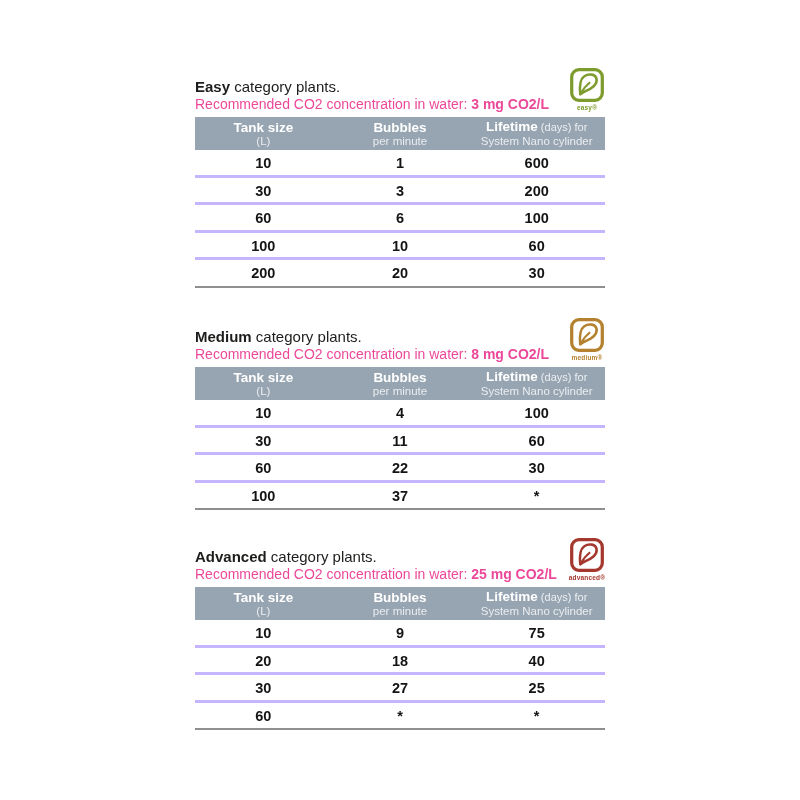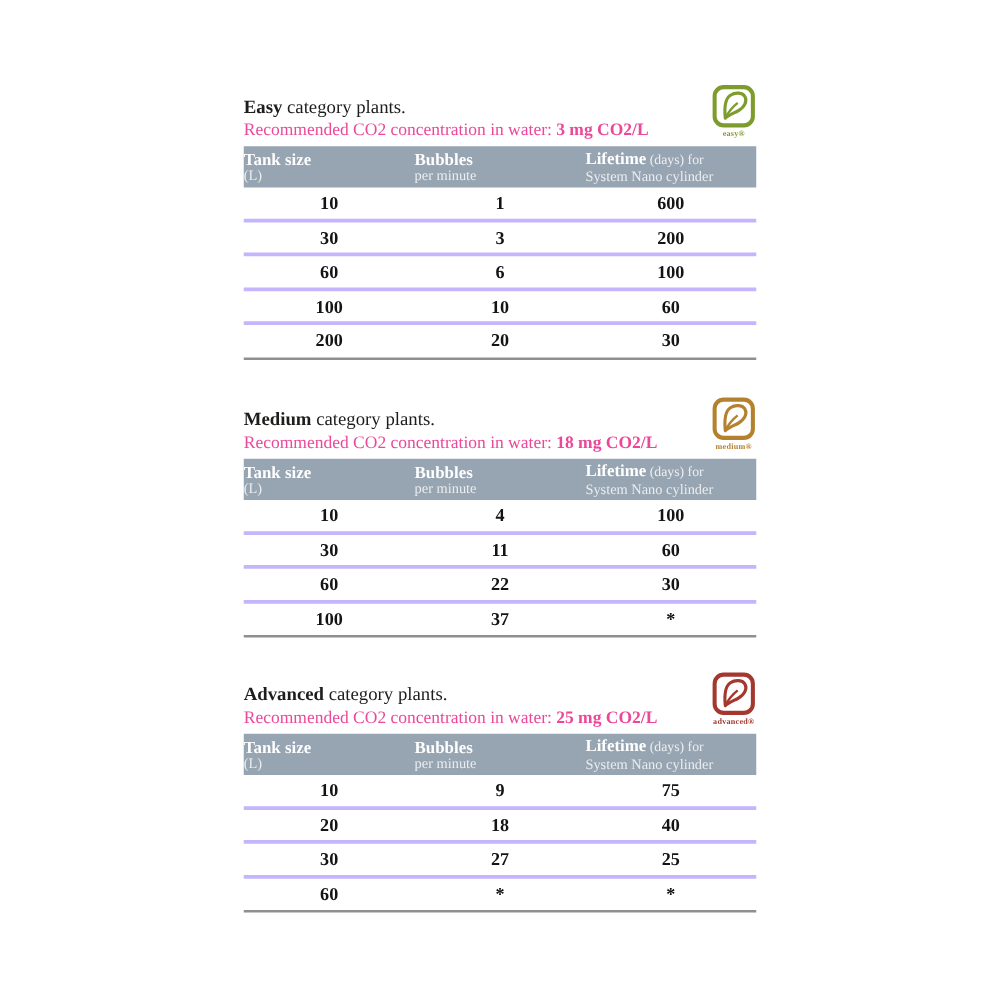--- a/index.html
+++ b/index.html
@@ -1,31 +1,31 @@
 <!DOCTYPE html>
 <html><head>
 <meta charset="utf-8">
 <style>
   html,body{margin:0;padding:0;background:#ffffff;}
   .canvas{
     position:relative;width:660px;height:800px;background:#ffffff;overflow:hidden;
-    font-family:Liberation Serif, serif;color:#1d1d1b;
+    font-family:Liberation Sans, sans-serif;color:#1d1d1b;
   }
   .section{position:absolute;left:195px;width:410px;}
   .title{margin:0;font-size:15px;line-height:17px;font-weight:400;color:#1d1d1b;}
   .title b{font-weight:700;}
   .subtitle{margin:2px 0 0 0;font-size:14px;line-height:15px;color:#ec4899;}
   .subtitle b{font-weight:700;}
   .badge{position:absolute;right:-2px;top:-11px;width:40px;text-align:center;}
   .badge svg{display:block;margin:0 auto;}
   .badge-label{font-size:6.5px;line-height:7px;margin-top:1px;letter-spacing:.2px;font-weight:700;}
   .thead{
     margin-top:5px;height:33px;background:#97A5B2;display:flex;align-items:center;
   }
-  .th{flex:1 1 0;text-align:left;}
+  .th{flex:1 1 0;text-align:center;}
   .th1{font-size:13.5px;line-height:15px;font-weight:700;color:#ffffff;}
   .th1 .light{font-weight:400;color:rgba(255,255,255,.82);font-size:11px;}
   .th2{font-size:11.5px;line-height:13px;font-weight:400;color:rgba(255,255,255,.80);}
   .tbody{width:100%;}
   .tr{display:flex;height:27.5px;border-bottom:3px solid #c4b5fd;box-sizing:border-box;}
   .tr:last-child{border-bottom:2px solid #8f8f8f;}
   .td{flex:1 1 0;text-align:center;font-size:14.5px;font-weight:700;line-height:26px;color:#141414;}
 </style>
 </head>
 <body>
@@ -89,21 +89,21 @@
   <div class="section" style="top:328px">
     <div class="badge" style="color: rgb(180, 129, 46);">
       <svg width="36" height="36" viewBox="0 0 40 40">
         <rect x="3" y="3" width="34" height="34" rx="8" fill="none" stroke="currentColor" stroke-width="3.6"></rect>
         <path d="M12.5 30.5 C11.5 21 12 13.5 17 10.2 C21.5 7.3 28 7.8 30 11.5 C32.2 15.6 29.5 21 24 24 C19.5 26.4 14.5 28.5 12.5 30.5 Z" fill="none" stroke="currentColor" stroke-width="2.8" stroke-linejoin="round"></path>
         <path d="M12.5 30.5 C15.5 24.5 19 20.5 23.5 17" fill="none" stroke="currentColor" stroke-width="2.2"></path>
       </svg>
       <div class="badge-label">medium®</div>
     </div>
     <h2 class="title"><b>Medium</b><span> category plants.</span></h2>
-    <p class="subtitle"><span>Recommended CO2 concentration in water: </span><b>18 mg CO2/L</b></p>
+    <p class="subtitle"><span>Recommended CO2 concentration in water: </span><b>8 mg CO2/L</b></p>
     <div class="thead" style="background-color: rgb(151, 165, 178);">
       <div class="th">
         <div class="th1">Tank size</div>
         <div class="th2">(L)</div>
       </div>
       <div class="th">
         <div class="th1">Bubbles</div>
         <div class="th2">per minute</div>
       </div>
       <div class="th">

